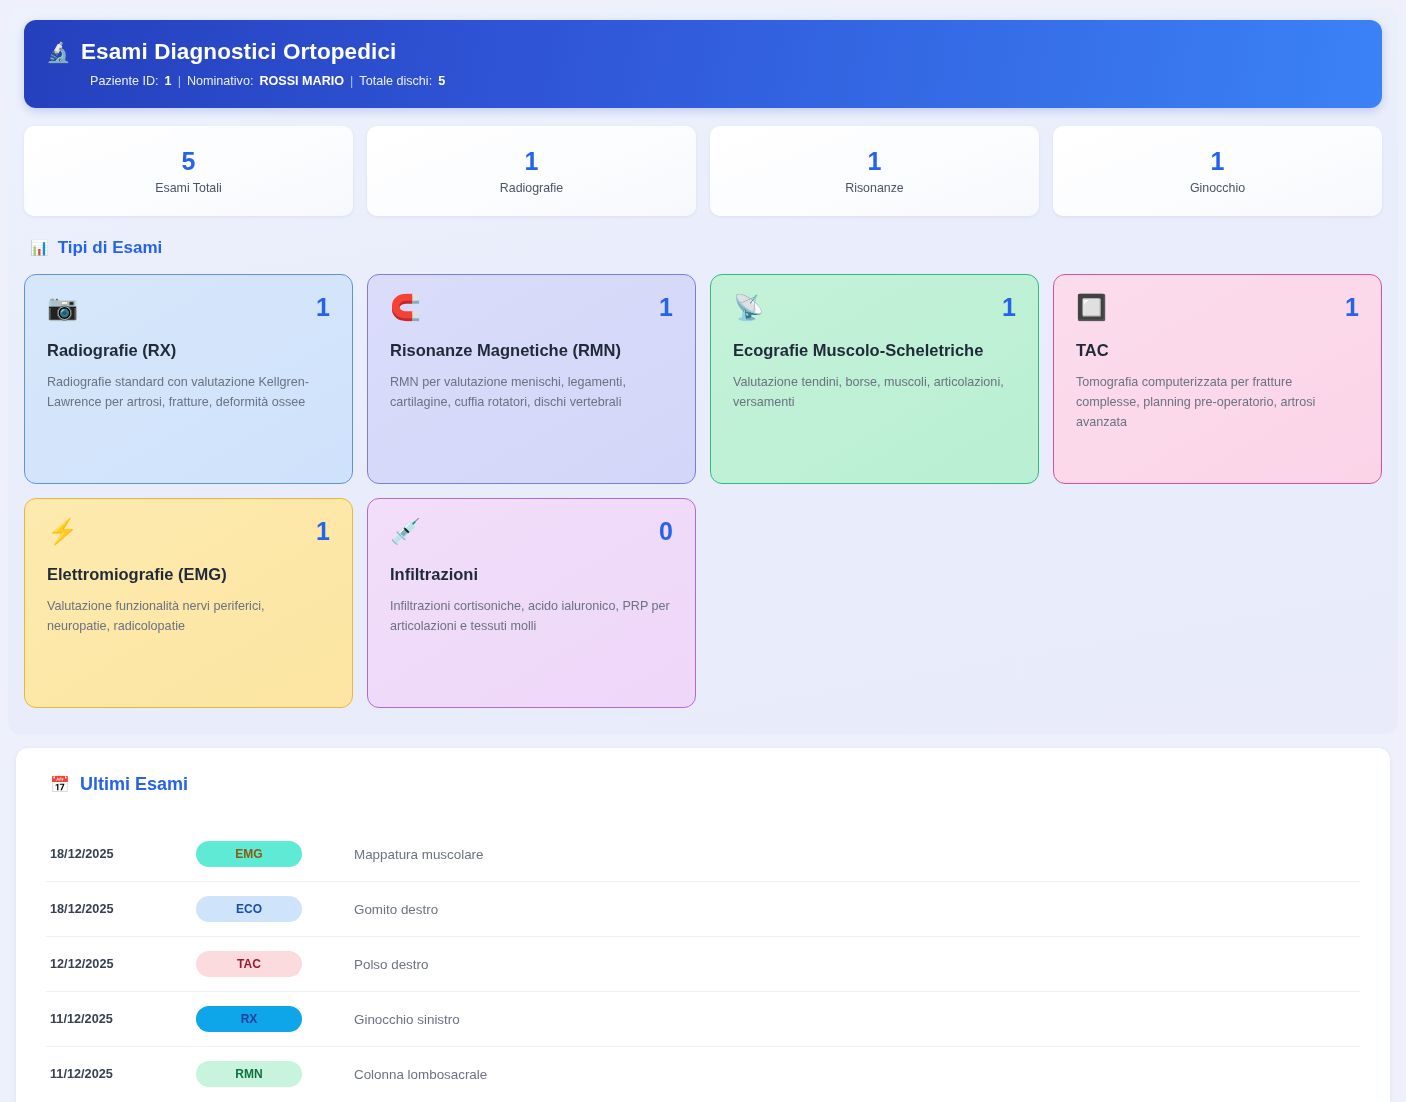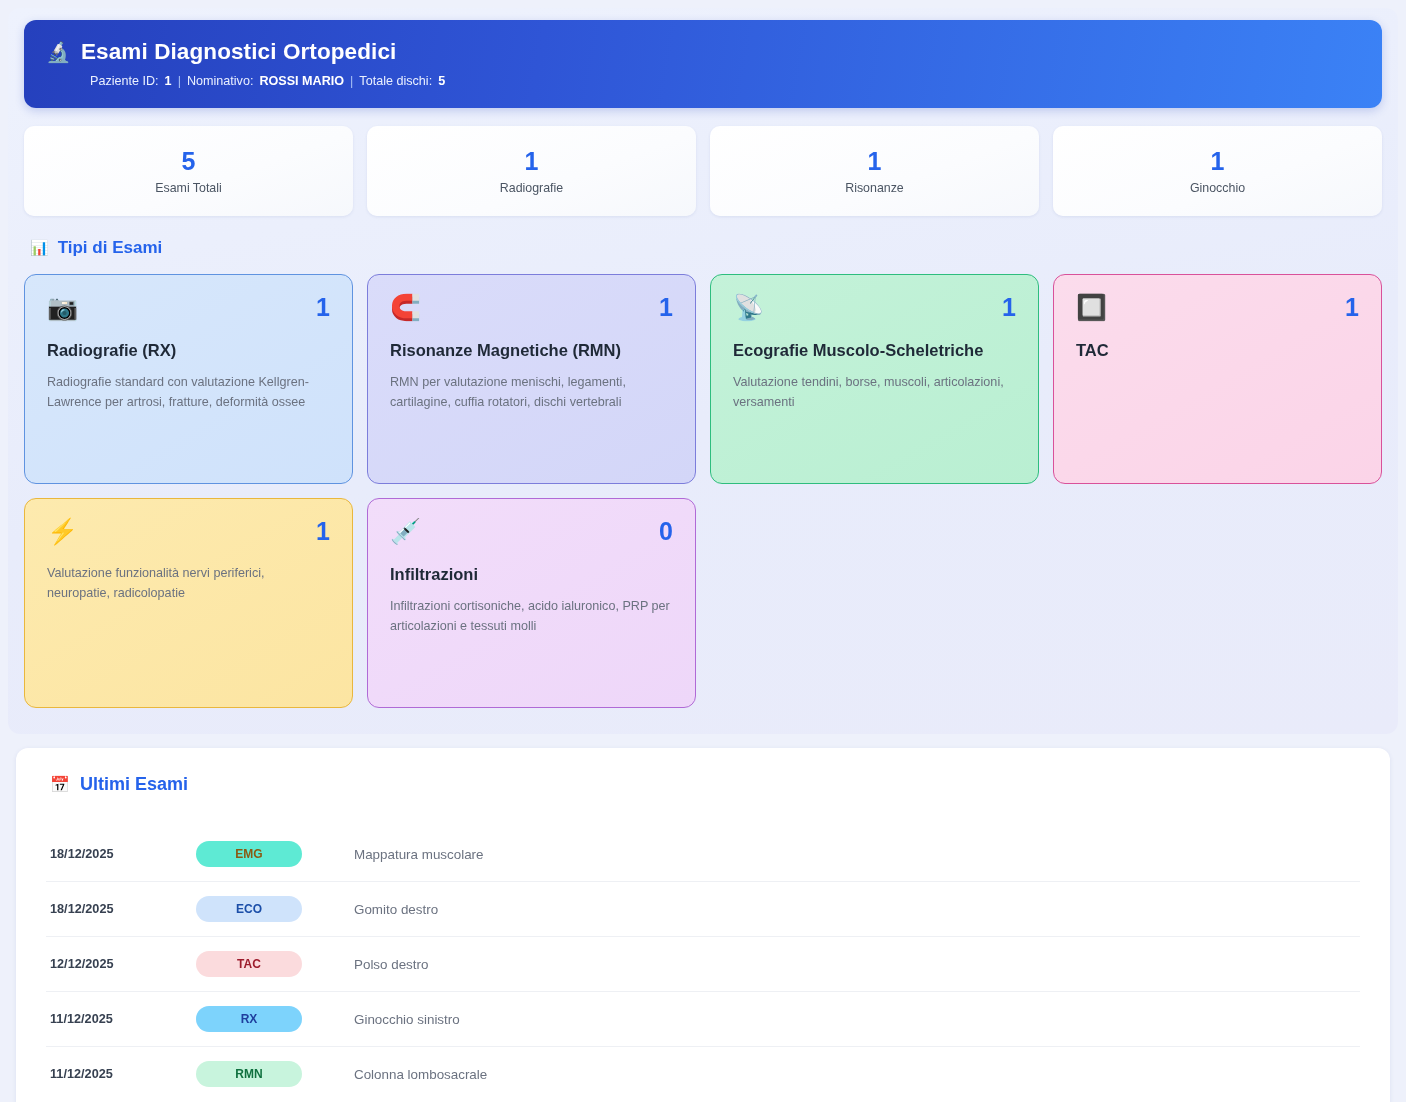--- a/index.html
+++ b/index.html
@@ -194,21 +194,21 @@
     text-align: center;
     font-size: 12px;
     font-weight: bold;
     border-radius: 999px;
     padding: 6px 0;
     margin-right: 28px;
   }
   .b-emg { background:#5eead4; color:#8a5a13; }
   .b-eco { background:#cfe3fb; color:#1b4ea8; }
   .b-tac { background:#fbdbdd; color:#9c1c2c; }
-  .b-rx  { background:#7dd3fc; color:#1f3f9e; }
+  .b-rx  { background:#0ea5e9; color:#1f3f9e; }
   .b-rmn { background:#c8f4dd; color:#10703f; }
   .exam-desc {
     font-size: 13.4px;
     color: #6b7280;
   }
 </style>
 </head>
 <body>
 
 <div class="page">
@@ -283,29 +283,31 @@
         <div class="type-name">Ecografie Muscolo-Scheletriche</div>
         <div class="type-desc">Valutazione tendini, borse, muscoli, articolazioni, versamenti</div>
       </div>
 
       <div class="type-card c-tac">
         <div class="type-top">
           <span class="type-emoji">🔲</span>
           <span class="type-count">1</span>
         </div>
         <div class="type-name">TAC</div>
+        <div class="type-desc">Tomografia computerizzata per fratture complesse, planning pre-operatorio, artrosi avanzata</div>
       </div>
     </div>
 
     <div class="types types-row2">
       <div class="type-card c-emg">
         <div class="type-top">
           <span class="type-emoji">⚡</span>
           <span class="type-count">1</span>
         </div>
+        <div class="type-name">Elettromiografie (EMG)</div>
         <div class="type-desc">Valutazione funzionalità nervi periferici, neuropatie, radicolopatie</div>
       </div>
 
       <div class="type-card c-inf">
         <div class="type-top">
           <span class="type-emoji">💉</span>
           <span class="type-count">0</span>
         </div>
         <div class="type-name">Infiltrazioni</div>
         <div class="type-desc">Infiltrazioni cortisoniche, acido ialuronico, PRP per articolazioni e tessuti molli</div>

